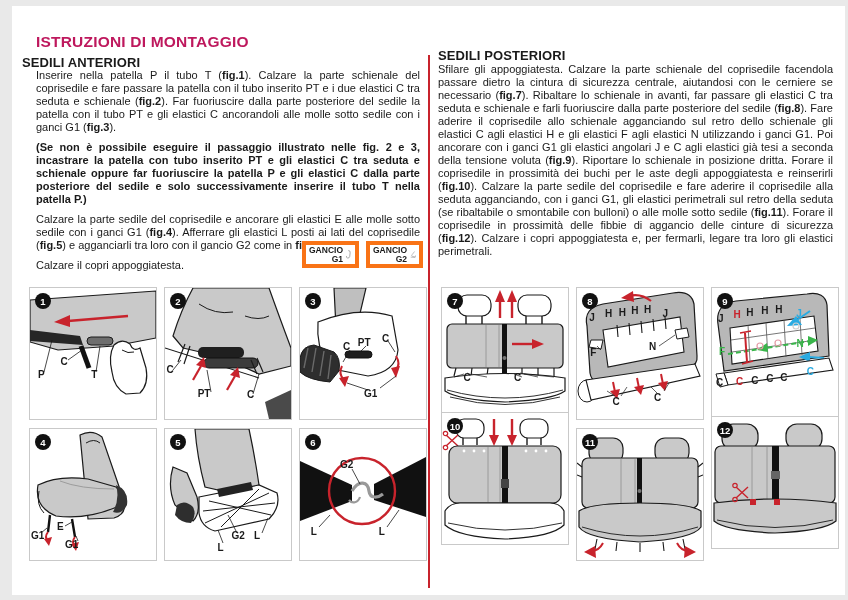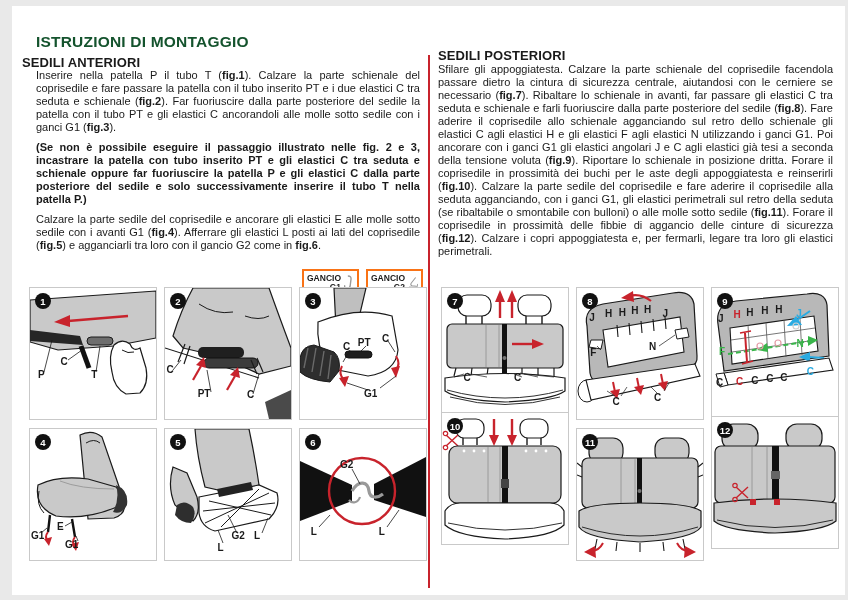--- a/index.html
+++ b/index.html
@@ -5,33 +5,33 @@
   html,body{margin:0;padding:0;}
   body{
     width:848px;height:600px;position:relative;overflow:hidden;
     background:#e9e9e9;
     font-family:"Liberation Sans","DejaVu Sans",sans-serif;
     color:#1a1a1a;
   }
   .page{position:absolute;left:12px;top:6px;right:3px;bottom:5px;background:#ffffff;}
   .doc-title{
     position:absolute;left:36px;top:33px;
-    font-size:15.5px;font-weight:bold;color:#14532d;letter-spacing:.2px;
+    font-size:15.5px;font-weight:bold;color:#be185d;letter-spacing:.2px;
   }
   .col-heading{position:absolute;font-size:13px;font-weight:bold;letter-spacing:.1px;}
   .heading-left{left:22px;top:55px;}
   .heading-right{left:438px;top:48px;}
   .textcol{position:absolute;font-size:11px;line-height:13px;text-align:justify;}
   .textcol-left{left:36px;top:69px;width:384px;}
   .textcol-right{left:438px;top:63px;width:395px;}
   .textcol p{margin:0 0 7px 0;}
   .divider{position:absolute;left:428px;top:55px;width:2px;height:533px;background:#c8232c;}
   .hookbox{
-    position:absolute;width:57px;height:27px;border:2px solid #f97316;background:#fff;
-    display:flex;align-items:center;justify-content:flex-end;gap:3px;padding:0 3px;box-sizing:border-box;margin-top:28px;
+    position:absolute;width:57px;height:27px;border:4px solid #f97316;background:#fff;
+    display:flex;align-items:center;justify-content:flex-end;gap:3px;padding:0 3px;box-sizing:border-box;
   }
   .hookbox .htxt{font-size:8.5px;font-weight:bold;line-height:9px;text-align:right;}
   .panel{
     position:absolute;width:128px;height:133px;background:#fff;
     border:1px solid #c9c9c9;box-sizing:border-box;
   }
   .badge{
     position:absolute;left:5px;top:5px;width:16px;height:16px;border-radius:50%;
     background:#111;color:#fff;font-size:9.5px;font-weight:bold;
     display:flex;align-items:center;justify-content:center;z-index:3;
@@ -49,21 +49,22 @@
 <div class="page"></div>
 
 <div class="doc-title">ISTRUZIONI DI MONTAGGIO</div>
 <div class="col-heading heading-left">SEDILI ANTERIORI</div>
 <div class="col-heading heading-right">SEDILI POSTERIORI</div>
 <div class="divider"></div>
 
 <div class="textcol textcol-left">
   <p><span>Inserire nella patella P il tubo T (</span><b>fig.1</b><span>). Calzare la parte schienale del coprisedile e fare passare la patella con il tubo inserito PT e i due elastici C tra seduta e schienale (</span><b>fig.2</b><span>). Far fuoriuscire dalla parte posteriore del sedile la patella con il tubo PT e gli elastici C ancorandoli alle molle sotto sedile con i ganci G1 (</span><b>fig.3</b><span>).</span></p>
   <p><b>(Se non è possibile eseguire il passaggio illustrato nelle fig. 2 e 3, incastrare la patella con tubo inserito PT e gli elastici C tra seduta e schienale oppure far fuoriuscire la patella P e gli elastici C dalla parte posteriore del sedile e solo successivamente inserire il tubo T nella patella P.)</b></p>
-  <p><span>Calzare la parte sedile del coprisedile e ancorare gli elastici E alle molle sotto sedile con i avanti G1 (</span><b>fig.4</b><span>). Afferrare gli elastici L posti ai lati del coprisedile (</span><b>fig.5</b><span>) e agganciarli tra loro con il gancio G2 come in </span><b>fig.6</b><span>.</span></p>
+  <p><span>Calzare la parte sedile del coprisedile e ancorare gli elastici E alle molle sotto sedile con i ganci G1 (</span><b>fig.4</b><span>). Afferrare gli elastici L posti ai lati del coprisedile (</span><b>fig.5</b><span>) e agganciarli tra loro con il gancio G2 come in </span><b>fig.6</b><span>.</span></p>
+  <p><span>Calzare il copri appoggiatesta.</span></p>
 </div>
 
 <div class="textcol textcol-right">
   <p><span>Sfilare gli appoggiatesta. Calzare la parte schienale del coprisedile facendola passare dietro la cintura di sicurezza centrale, aiutandosi con le cerniere se necessario (</span><b>fig.7</b><span>). Ribaltare lo schienale in avanti, far passare gli elastici C tra seduta e schienale e farli fuoriuscire dalla parte posteriore del sedile (</span><b>fig.8</b><span>). Fare aderire il coprisedile allo schienale agganciando sul retro dello schienale gli elastici C agli elastici H e gli elastici F agli elastici N utilizzando i ganci G1. Poi ancorare con i ganci G1 gli elastici angolari J e C agli elastici già tesi a seconda della tensione voluta (</span><b>fig.9</b><span>). Riportare lo schienale in posizione dritta. Forare il coprisedile in prossimità dei buchi per le aste degli appoggiatesta e reinserirli (</span><b>fig.10</b><span>). Calzare la parte sedile del coprisedile e fare aderire il coprisedile alla seduta agganciando, con i ganci G1, gli elastici perimetrali sul retro della seduta (se ribaltabile o smontabile con bulloni) o alle molle sotto sedile (</span><b>fig.11</b><span>). Forare il coprisedile in prossimità delle fibbie di aggancio delle cinture di sicurezza (</span><b>fig.12</b><span>). Calzare i copri appoggiatesta e, per fermarli, legare tra loro gli elastici perimetrali.</span></p>
 </div>
 
 <div class="hookbox" style="left:302px;top:241px">
   <div class="htxt">
     <span>GANCIO</span><br><span>G1</span>
   </div>

